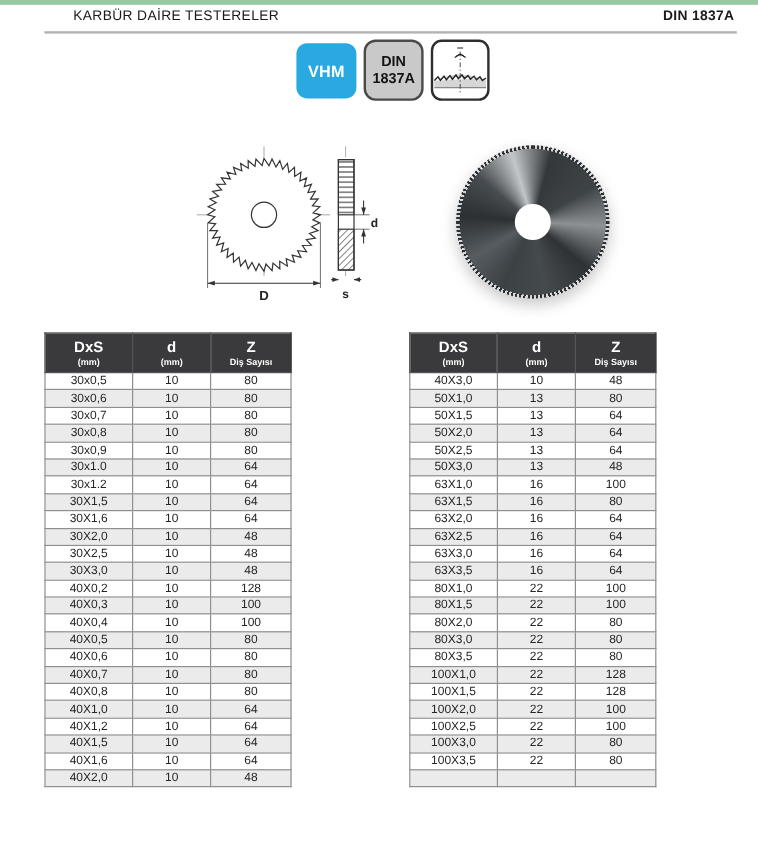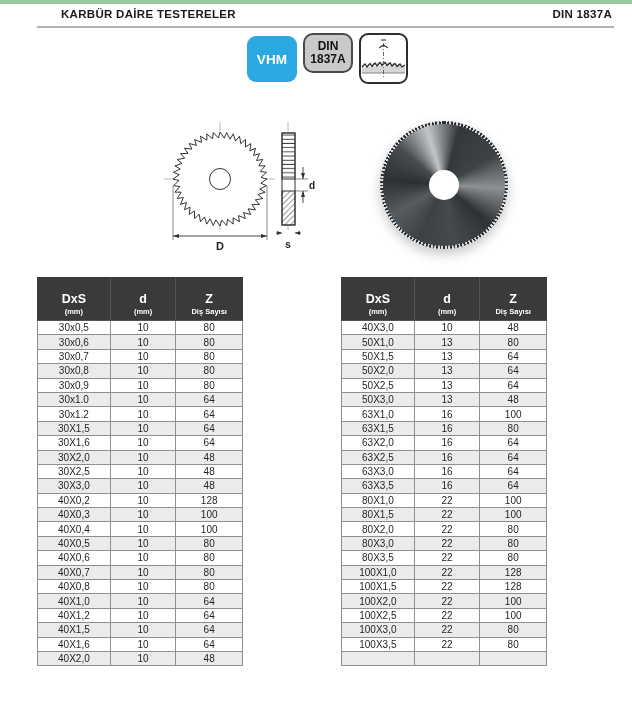--- a/index.html
+++ b/index.html
@@ -15,36 +15,36 @@
   body{
     position:relative;
     background:#ffffff;
     font-family:"Liberation Sans", sans-serif;
     color:var(--ink);
     overflow:hidden;
   }
   .top-bar{position:absolute;left:0;top:0;right:0;height:4px;background:var(--accent-bar);}
   .page-title{
     position:absolute;left:37px;top:8px;
-    font-size:11.5px;font-weight:bold;letter-spacing:.3px;color:#1a1a1a;padding-left:24px;
+    font-size:11.5px;font-weight:normal;letter-spacing:.3px;color:#1a1a1a;padding-left:24px;
   }
   .page-standard{
     position:absolute;right:20px;top:8px;
     font-size:11.5px;font-weight:bold;letter-spacing:.3px;color:#1a1a1a;
   }
   .header-rule{position:absolute;left:37px;right:18px;top:26px;height:2px;background:#b3b3b3;}
 
   
   .badge{position:absolute;display:flex;align-items:center;justify-content:center;text-align:center;}
   .badge-vhm{
     left:247px;top:36px;width:50px;height:46px;border-radius:9px;
     background:var(--vhm-blue);color:#fff;font-weight:bold;font-size:13.5px;letter-spacing:.2px;justify-content:center;
   }
   .badge-din{
-    left:303px;top:33px;width:50px;height:40px;border-radius:10px;
+    left:303px;top:33px;width:50px;height:51px;border-radius:10px;
     background:#c9c9c9;border:2px solid #4a4a4a;color:#141414;
     font-weight:bold;font-size:12px;line-height:1.1;flex-direction:column;
   }
   .badge-tooth{
     left:359px;top:33px;width:49px;height:51px;border-radius:9px;
     background:#fff;border:2px solid #2e2e2e;overflow:hidden;
   }
 
   
   .tech-drawing{position:absolute;left:148px;top:112px;width:205px;height:148px;}
@@ -74,21 +74,21 @@
   .spec-table{
     position:absolute;top:277px;width:206px;border-collapse:collapse;
     font-size:10px;color:#262626;table-layout:fixed;
   }
   .spec-table.left{left:37px;}
   .spec-table.right{left:341px;}
   .spec-table col.c1{width:35.5%;}
   .spec-table col.c2{width:32%;}
   .spec-table col.c3{width:32.5%;}
   .spec-table th{
-    background:var(--header-bg);color:#fff;padding:15px 0 4px;
+    background:var(--header-bg);color:#fff;padding:5px 0 4px;
     border:1px solid #545456;border-top-color:var(--header-bg);
     vertical-align:middle;
   }
   .spec-table th:first-child{border-left-color:var(--header-bg);}
   .spec-table th:last-child{border-right-color:var(--header-bg);}
   .th-main{font-size:12.5px;font-weight:bold;line-height:13px;}
   .th-sub{font-size:7.5px;font-weight:bold;line-height:9px;margin-top:1px;text-align:center;}
   .spec-table td{
     border:1px solid var(--border-gray);
     text-align:center;height:14.4px;line-height:13px;padding:0;

